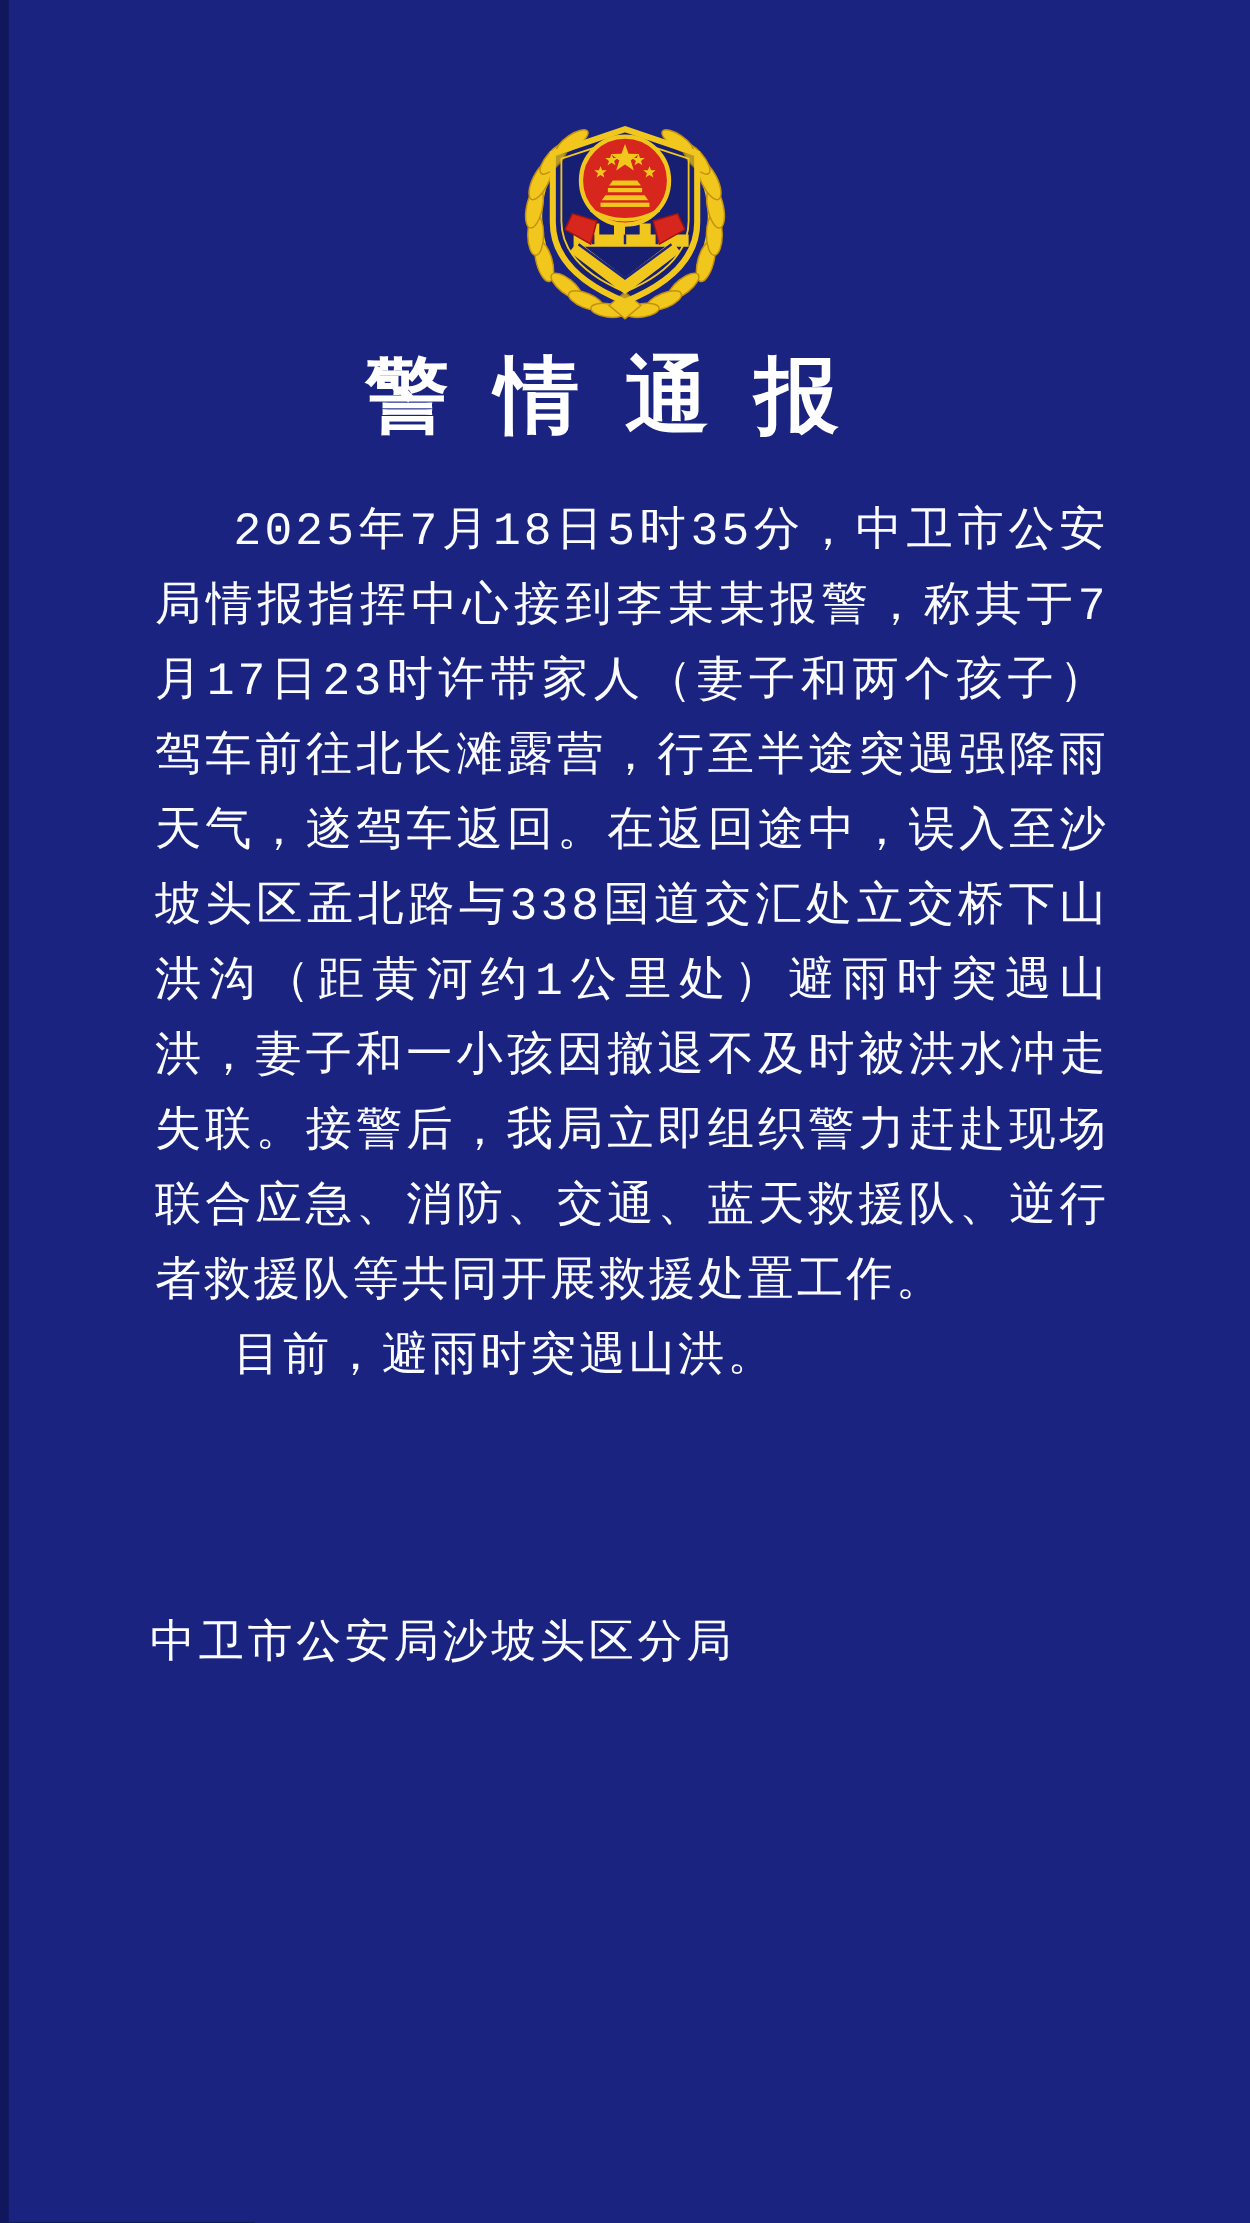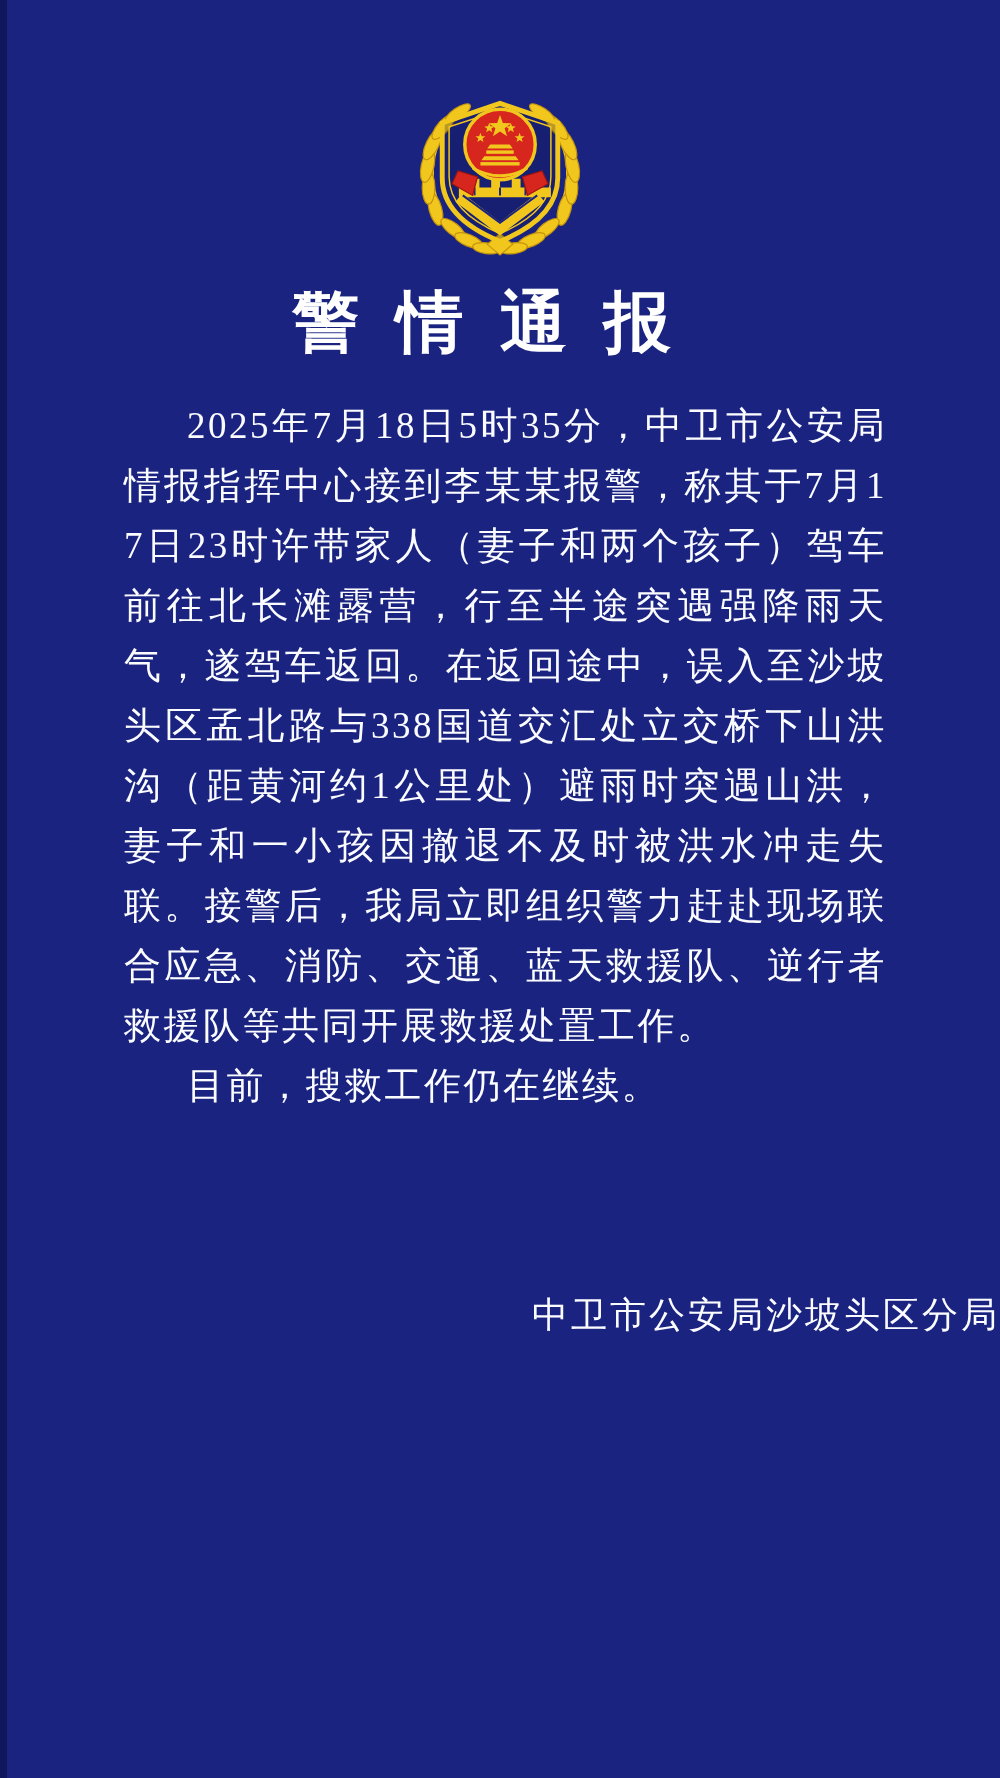--- a/index.html
+++ b/index.html
@@ -1,21 +1,21 @@
 <!DOCTYPE html>
 <html><head>
 <meta charset="utf-8">
 <style>
   html,body{margin:0;padding:0;background:#0e1440;}
   .page{
     position:relative;
     width:1000px;height:1778px;
     background:#1a2480;
     overflow:hidden;
-    font-family:Liberation Serif, serif;
+    font-family:Liberation Mono, monospace;
     margin:0 auto;
   }
   .page::before{
     content:"";position:absolute;left:0;top:0;bottom:0;width:7px;
     background:rgba(0,0,25,0.35);pointer-events:none;
   }
   .emblem{
     position:absolute;top:74px;left:50%;transform:translateX(-50%);
     width:198px;height:186px;
   }
@@ -35,21 +35,21 @@
     color:#fbfcff;
     font-size:37px;
     line-height:60px;
     letter-spacing:2.5px;
     text-align:justify;
     word-break:break-all;
   }
   .body-text p{margin:0;text-indent:1.7em;}
   .signature{
     position:absolute;top:1282px;left:120px;right:0;
-    text-align:right;
+    text-align:left;
     color:#fbfcff;
     font-size:36px;
     line-height:67px;
     letter-spacing:3px;
   }
 </style>
 </head>
 <body>
 
 <div class="page">
@@ -115,20 +115,20 @@
         <rect x="80" y="90" width="40" height="3.5"></rect>
       </g>
       <path d="M72,96 Q86,104 100,104 Q114,104 128,96" fill="none" stroke="#f2c71d" stroke-width="3"></path>
     </svg>
   </div>
 
   <h1 class="title">警情通报</h1>
 
   <div class="body-text">
       <p>2025年7月18日5时35分，中卫市公安局情报指挥中心接到李某某报警，称其于7月17日23时许带家人（妻子和两个孩子）驾车前往北长滩露营，行至半途突遇强降雨天气，遂驾车返回。在返回途中，误入至沙坡头区孟北路与338国道交汇处立交桥下山洪沟（距黄河约1公里处）避雨时突遇山洪，妻子和一小孩因撤退不及时被洪水冲走失联。接警后，我局立即组织警力赶赴现场联合应急、消防、交通、蓝天救援队、逆行者救援队等共同开展救援处置工作。</p>
-      <p>目前，搜救工作仍在继续。</p>
+      <p>目前，避雨时突遇山洪。</p>
     </div>
 
   <div class="signature">
     <div>中卫市公安局沙坡头区分局</div>
   </div>
 
 </div>
 
 </body></html>

